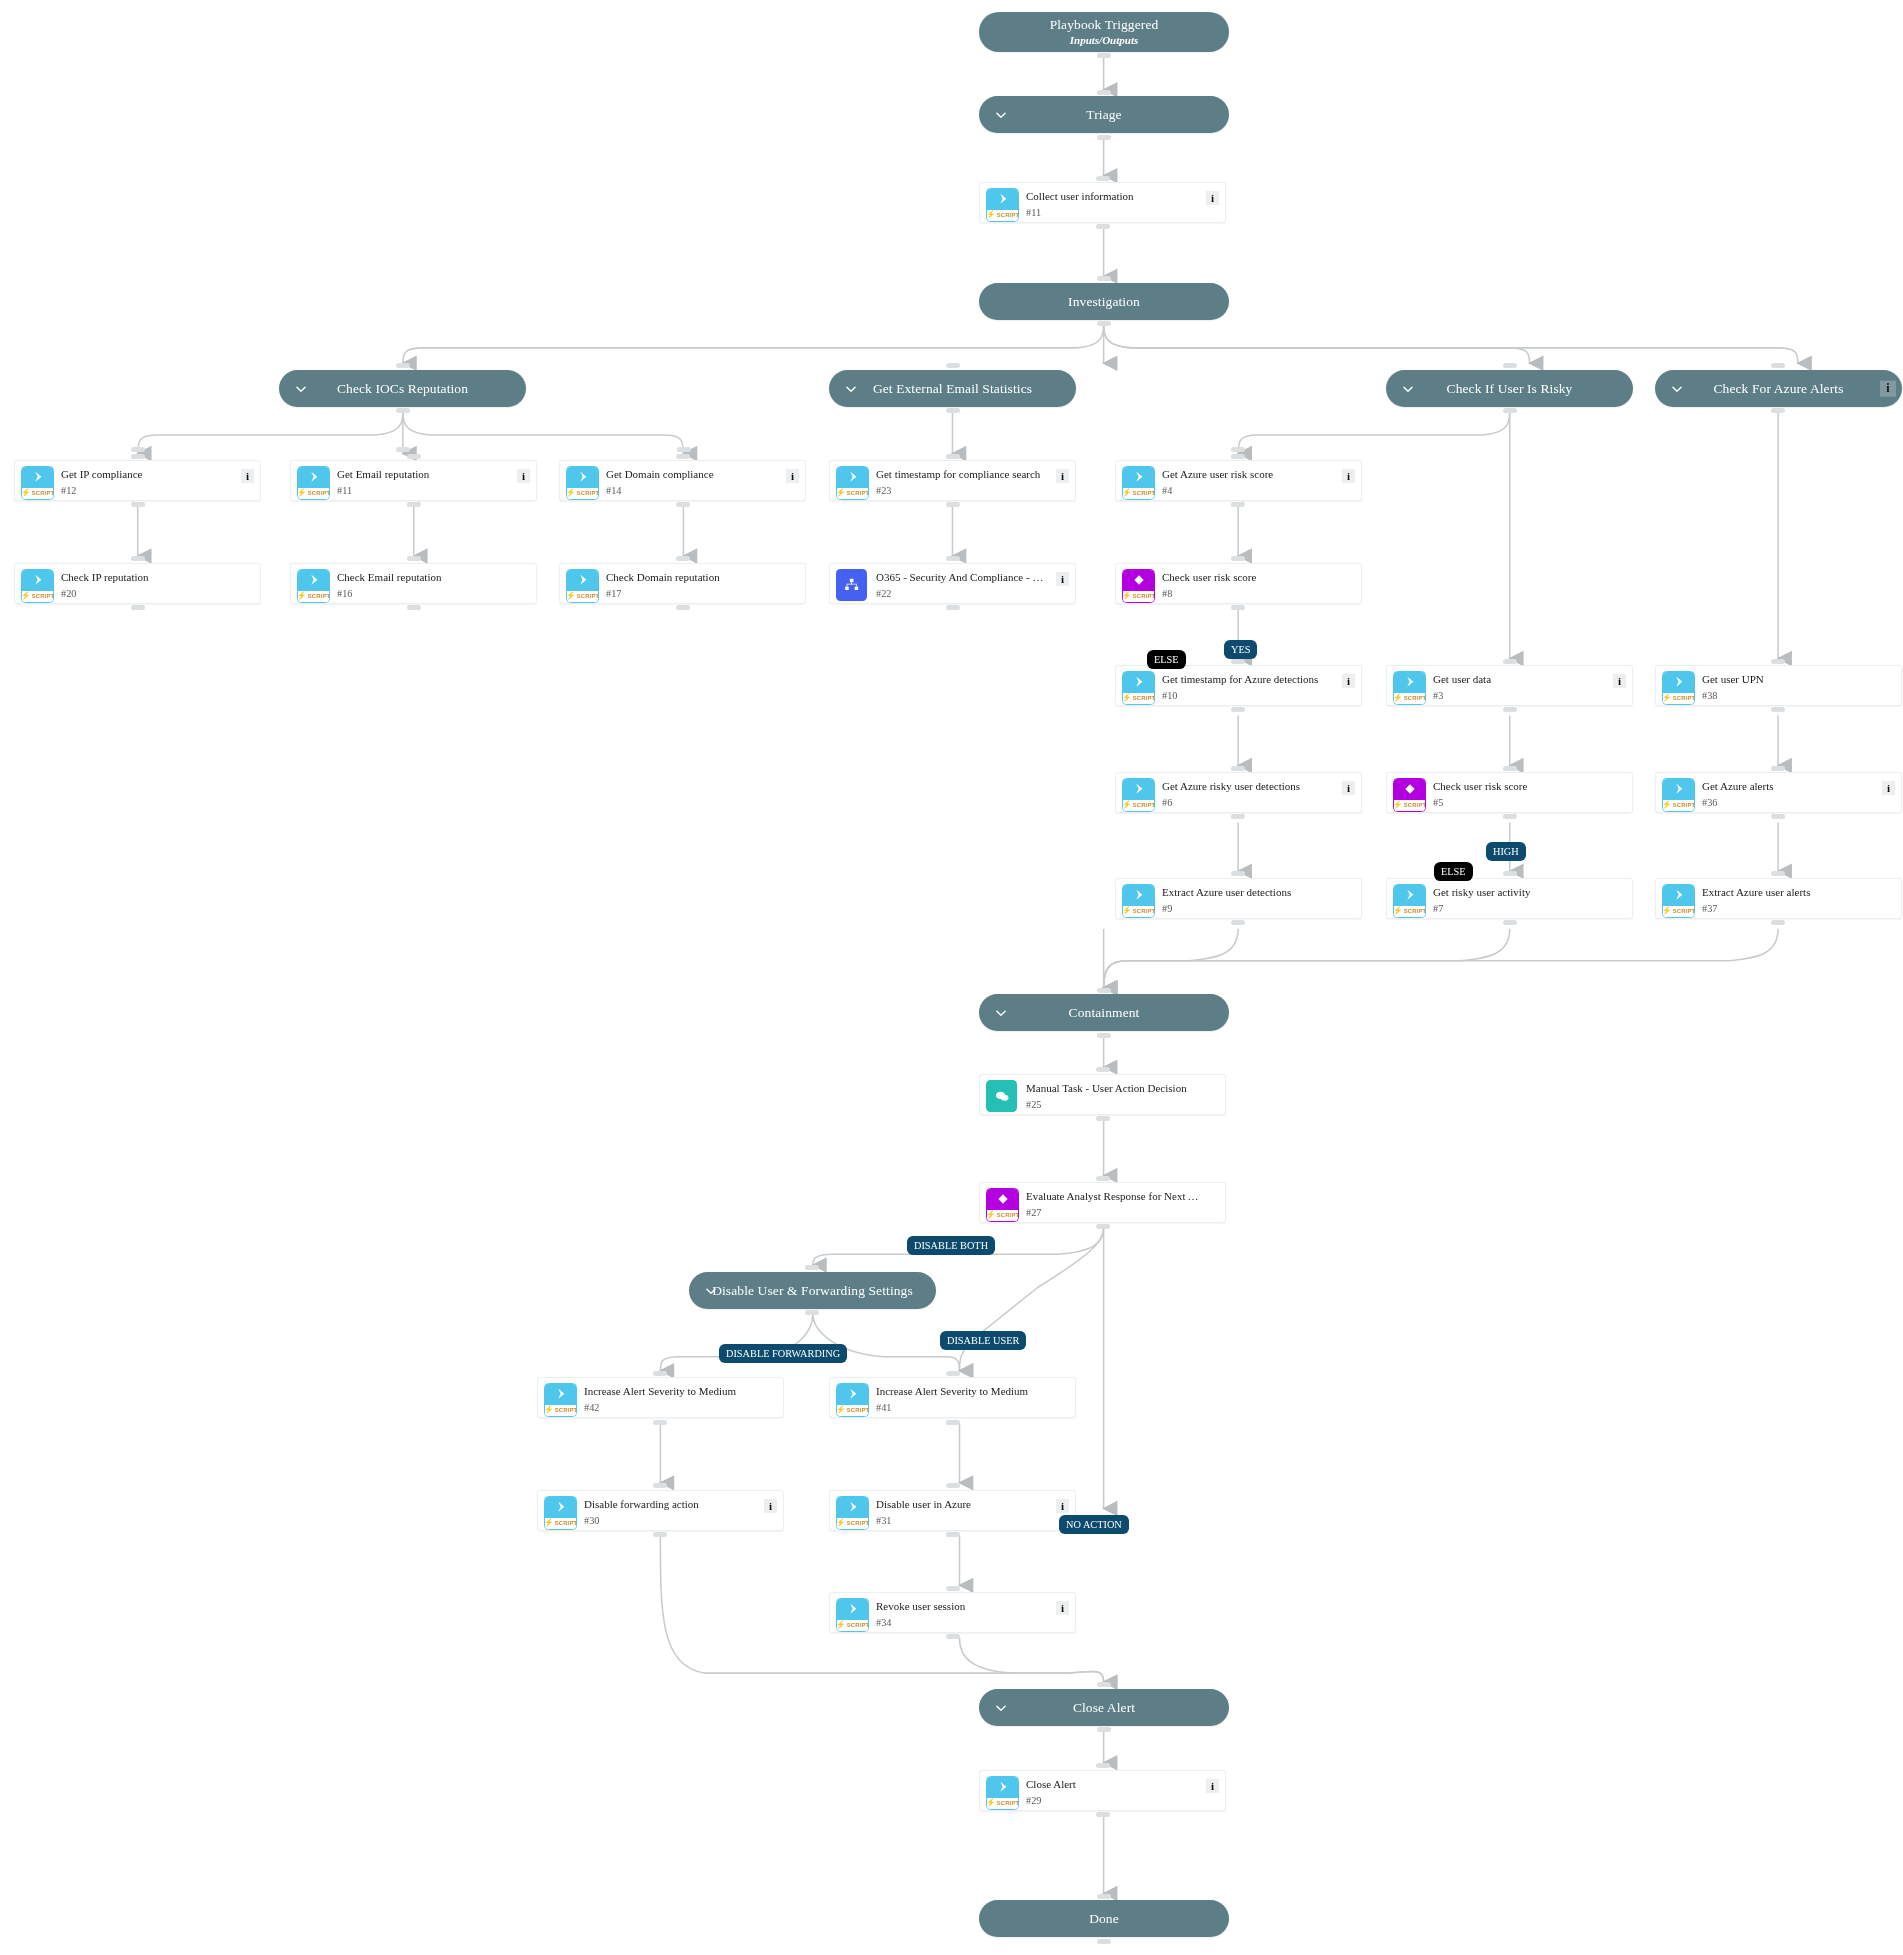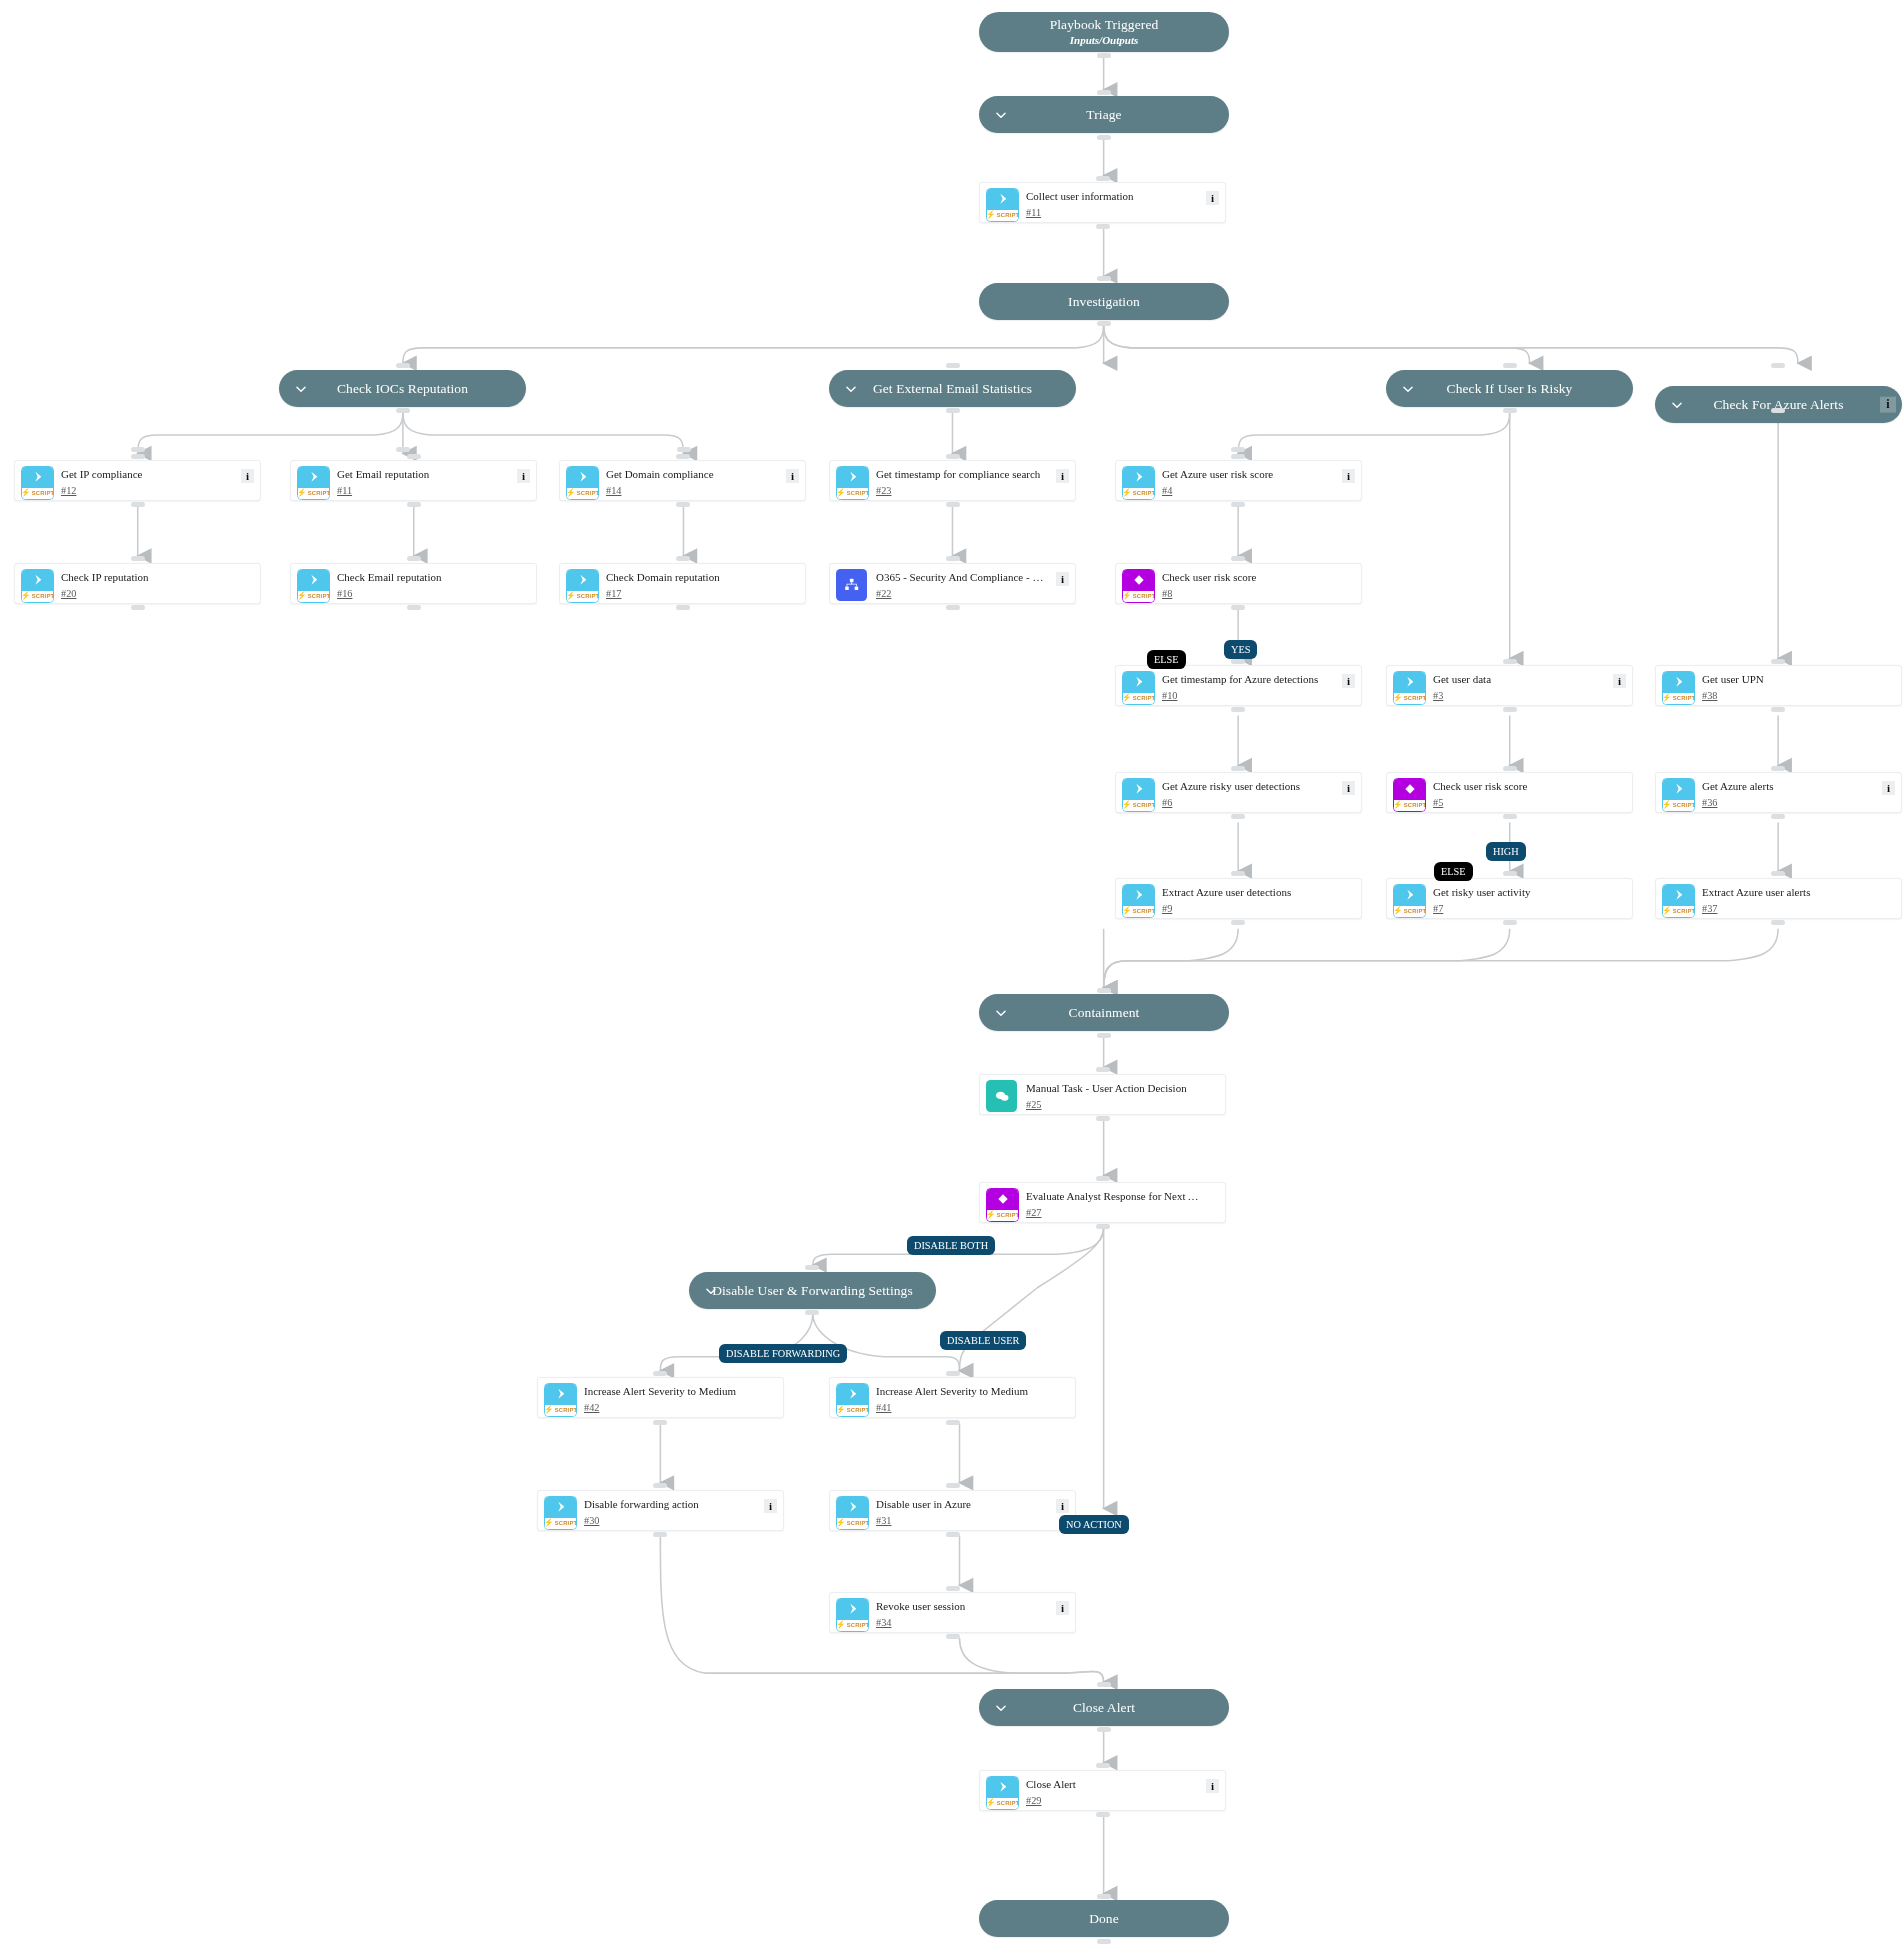--- a/index.html
+++ b/index.html
@@ -83,21 +83,21 @@
   .ic.integ .icTop{background:#4461f2;}
   .ic.manual, .ic.integ{height:32px;}
 
   .card .ctitle{
     position:absolute; left:46px; top:7px; right:26px;
     font-size:11px; color:#1b1b1b;
     white-space:nowrap; overflow:hidden; text-overflow:ellipsis;
   }
   .card .cid{
     position:absolute; left:46px; top:24px;
-    font-size:10.3px; color:#5a5a5a;text-decoration:underline;
+    font-size:10.3px; color:#5a5a5a;
   }
   .card .cinfo{
     position:absolute; right:5.8px; top:7.7px;
     width:13.5px;height:14.7px; background:#eceef0;
     display:flex;align-items:center;justify-content:center;
     font-family:"Liberation Serif",serif;font-weight:bold;font-size:11px;color:#0c0c0c;
   }
 
   
   .cap{
@@ -224,21 +224,21 @@
             <polyline points="5,9 12,16 19,9"></polyline>
           </svg></span>
         <div class="ptitle">Get External Email Statistics</div>
       </div>
       <div class="phase" style="left: 1386px; top: 370px; width: 247px;">
         <span class="chev"><svg viewBox="0 0 24 24" width="14" height="14" fill="none" stroke="#ffffff" stroke-width="2.4" stroke-linecap="round" stroke-linejoin="round">
             <polyline points="5,9 12,16 19,9"></polyline>
           </svg></span>
         <div class="ptitle">Check If User Is Risky</div>
       </div>
-      <div class="phase" style="left: 1655px; top: 370px; width: 247px; margin-top: 16px;">
+      <div class="phase" style="left: 1655px; top: 370px; width: 247px;">
         <span class="chev"><svg viewBox="0 0 24 24" width="14" height="14" fill="none" stroke="#ffffff" stroke-width="2.4" stroke-linecap="round" stroke-linejoin="round">
             <polyline points="5,9 12,16 19,9"></polyline>
           </svg></span>
         <div class="ptitle">Check For Azure Alerts</div>
         <span class="pinfo">i</span>
       </div>
       <div class="phase" style="left: 979px; top: 994px; width: 250px;">
         <span class="chev"><svg viewBox="0 0 24 24" width="14" height="14" fill="none" stroke="#ffffff" stroke-width="2.4" stroke-linecap="round" stroke-linejoin="round">
             <polyline points="5,9 12,16 19,9"></polyline>
           </svg></span>

